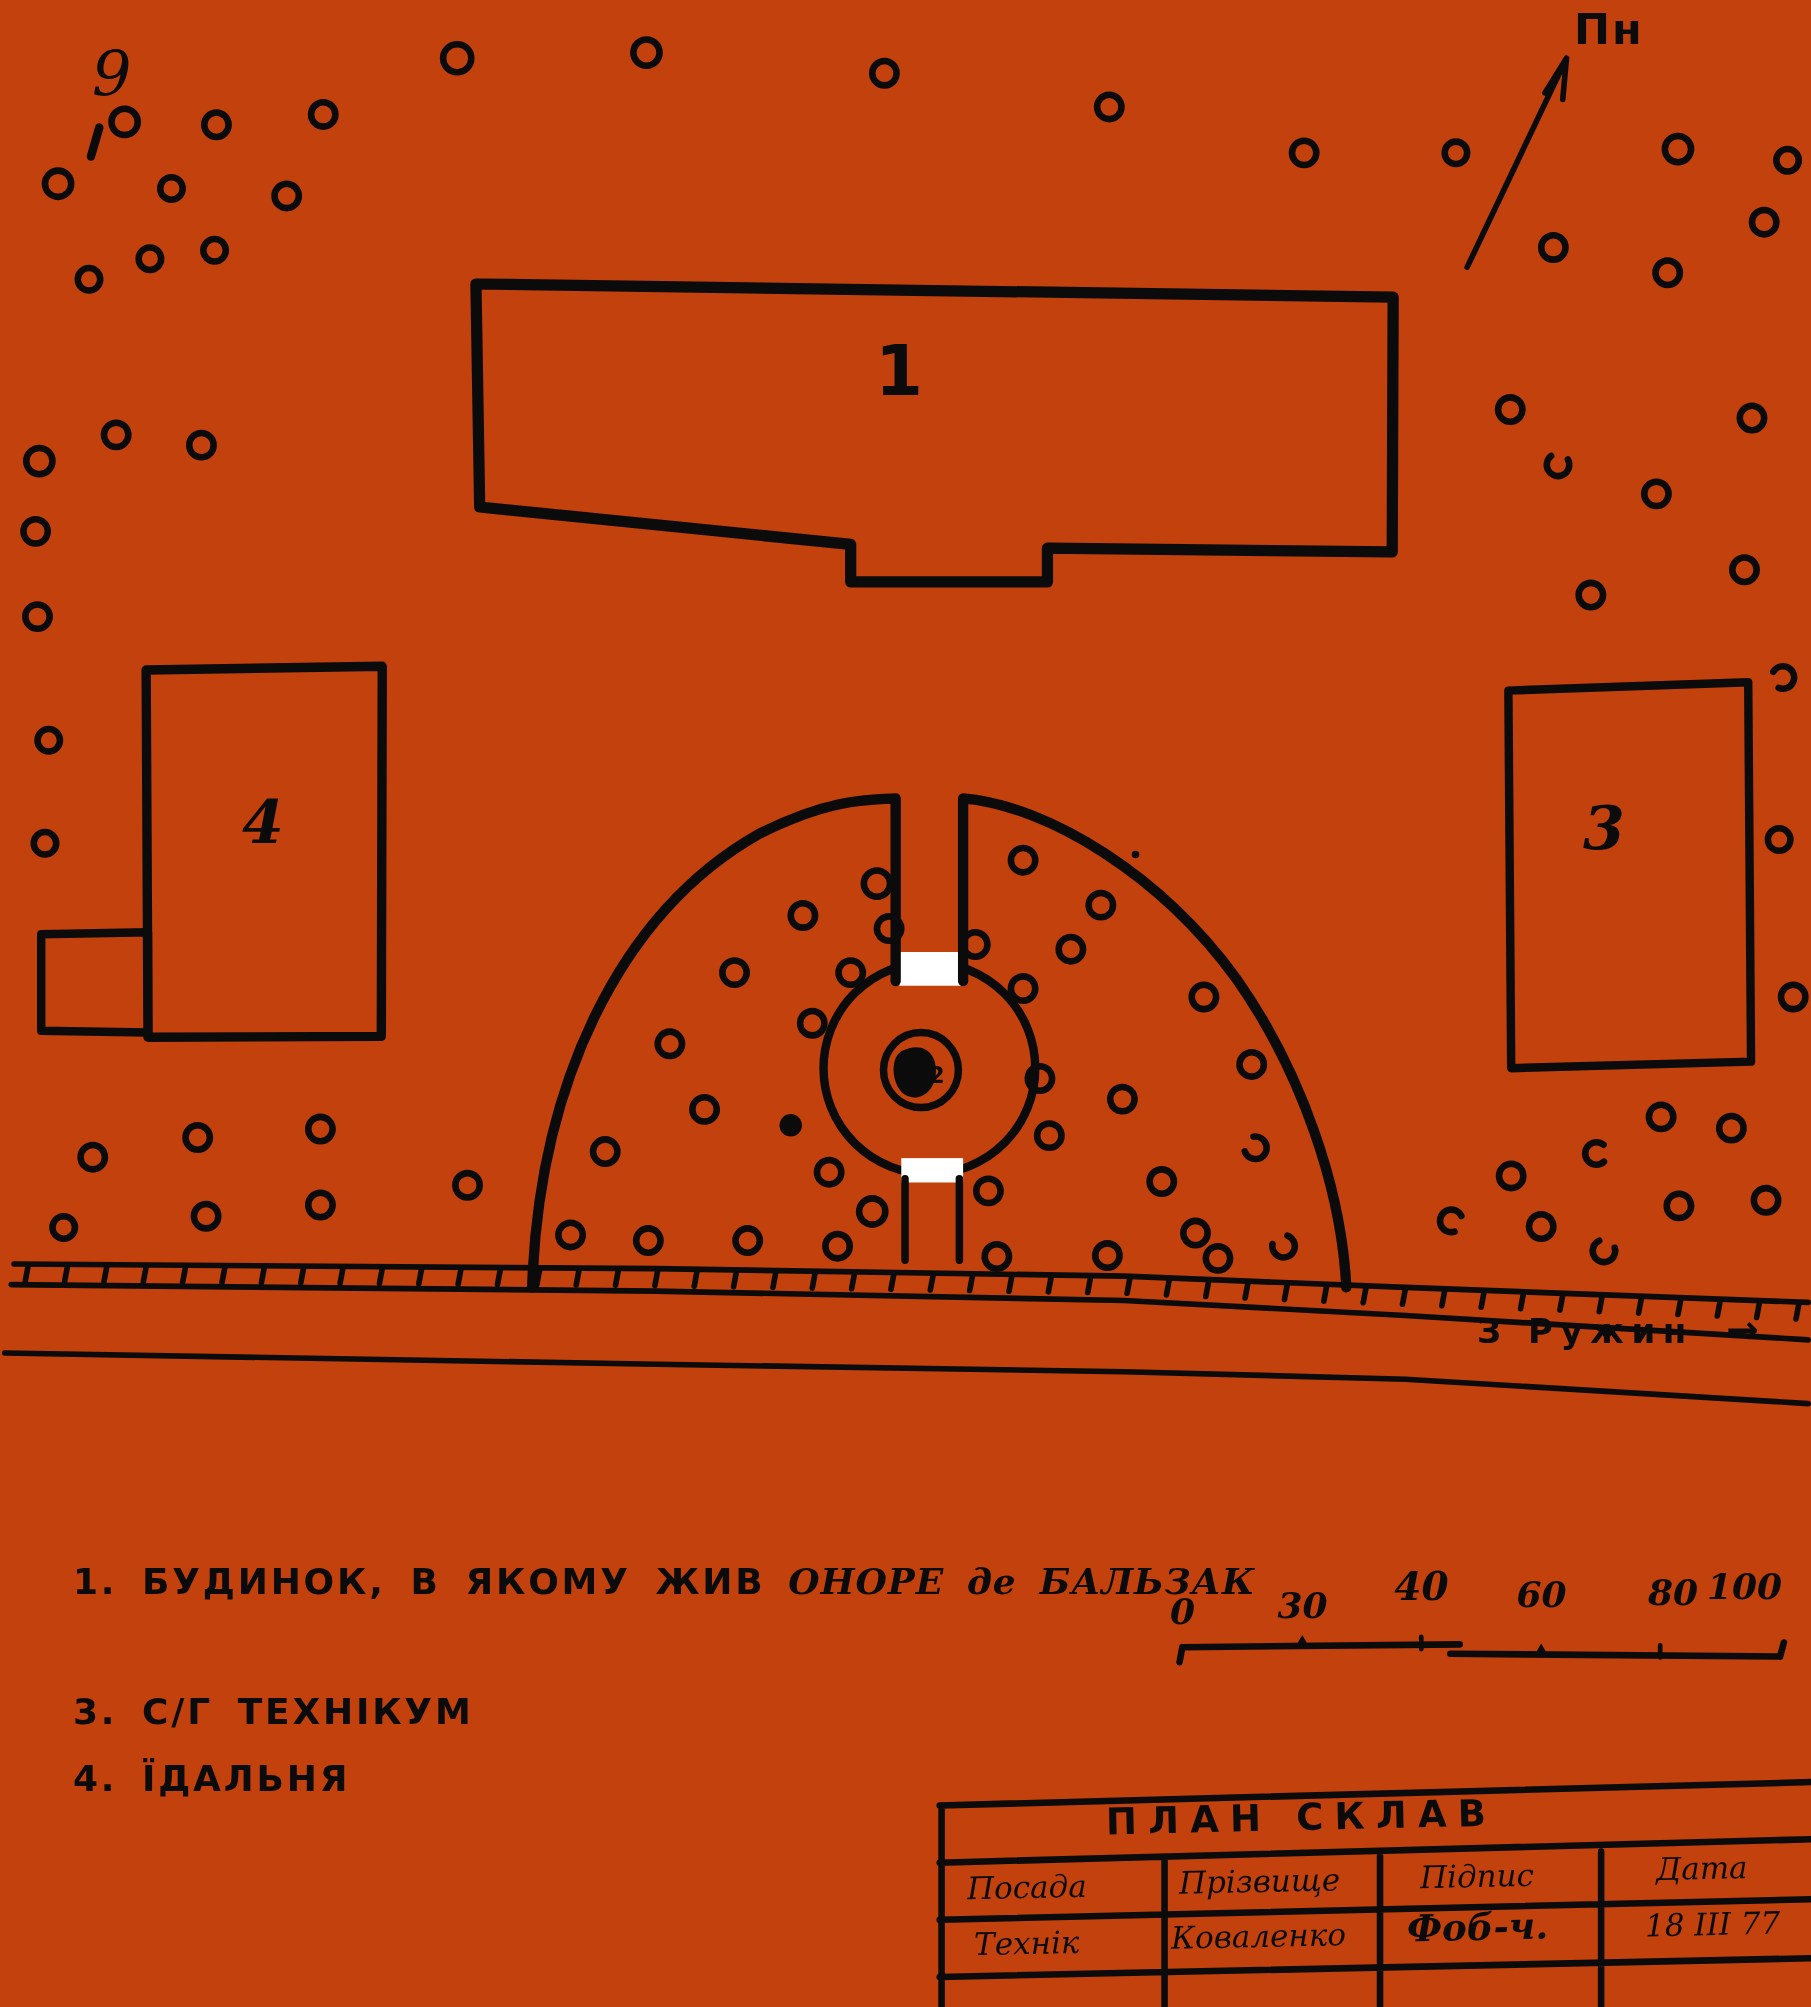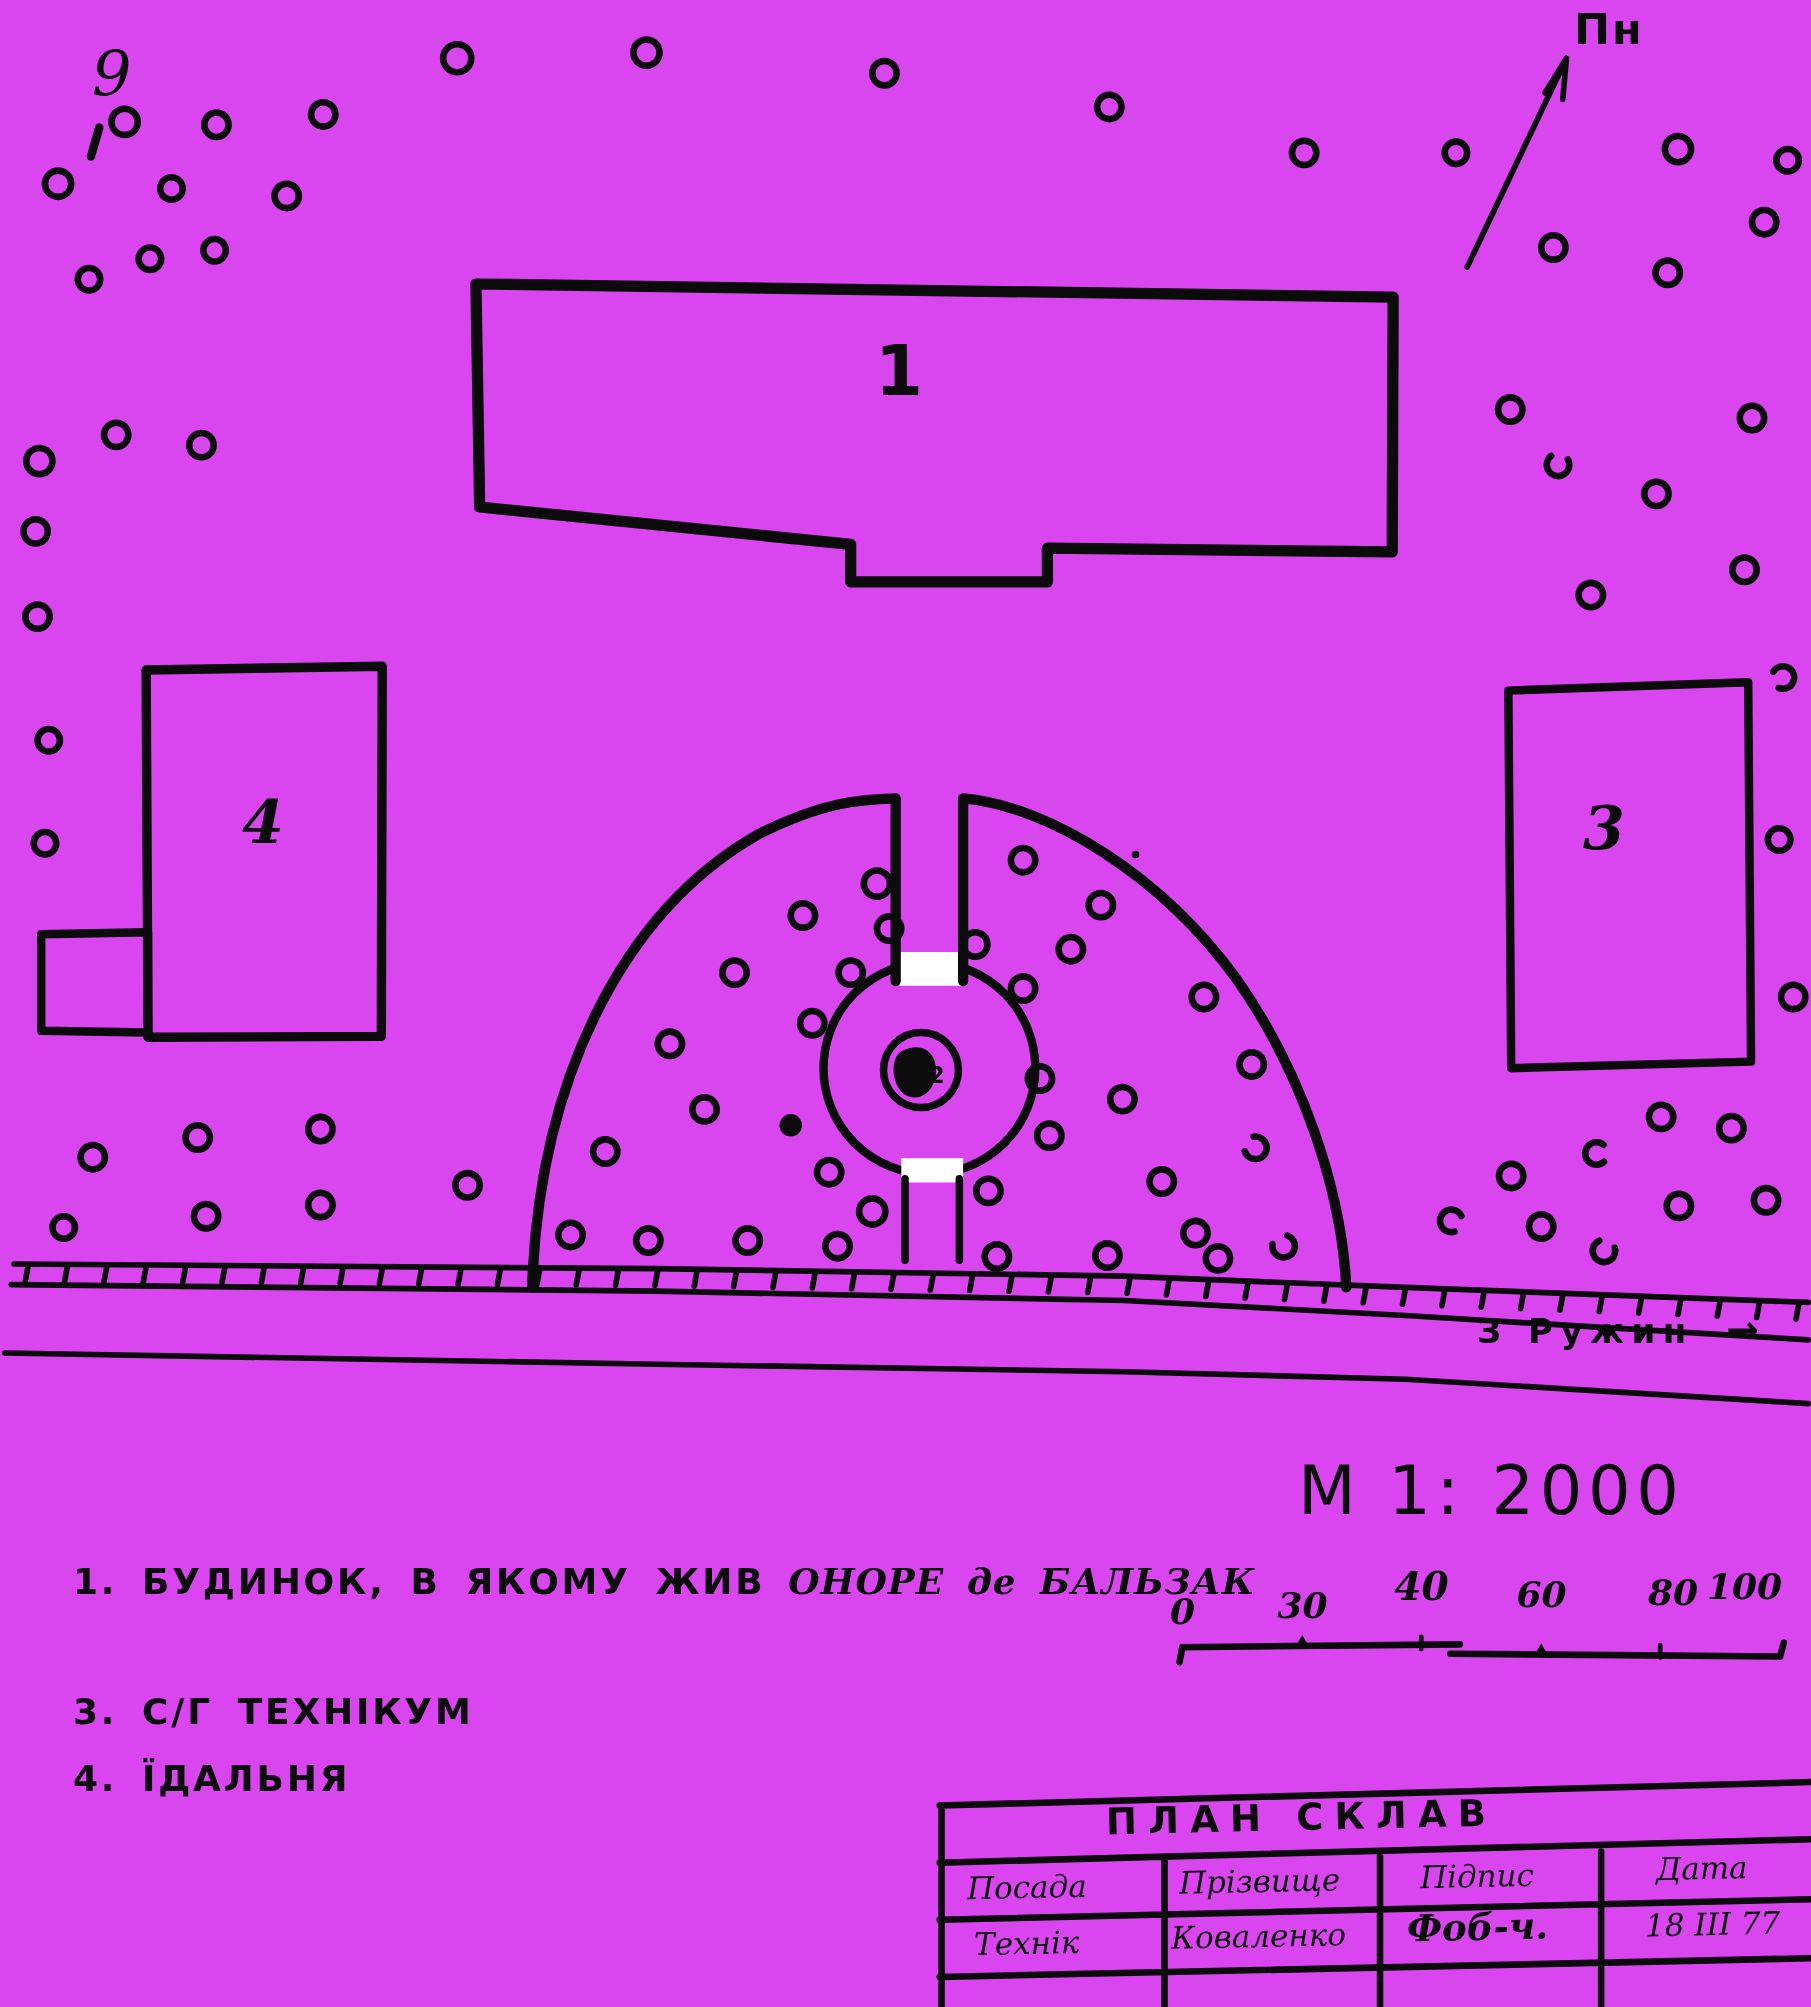--- a/index.html
+++ b/index.html
@@ -1,16 +1,16 @@
 <!DOCTYPE html>
 <html style="font-size:15px"><head>
 <meta charset="utf-8">
 <style>
   html,body{margin:0;padding:0;background:#e8e8e8;}
-  .canvas{position:relative;width:1811px;height:2008px;background:#d946ef;overflow:hidden;
+  .canvas{position:relative;width:1811px;height:2008px;background:#c2410c;overflow:hidden;
           font-family:"DejaVu Sans",sans-serif;color:#0b0b0b;}
   svg.art{position:absolute;left:0;top:0;}
   .t{position:absolute;white-space:nowrap;line-height:1;}
   
   .north-label{left:1574px;top:7.5px;font-size:43px;font-weight:bold;letter-spacing:1.9px;}
   .mark-nine{left:92px;top:43px;font-size:62px;font-family:"DejaVu Serif",serif;font-style:italic;}
   .b1-label{left:875px;top:337px;font-size:69px;font-weight:bold;}
   .b3-label{left:1583px;top:798px;font-size:60px;font-weight:bold;font-family:"DejaVu Serif",serif;font-style:italic;}
   .b4-label{left:242px;top:792px;font-size:60px;font-weight:bold;font-family:"DejaVu Serif",serif;font-style:italic;}
   .b2-label{left:929px;top:1064px;font-size:22.5px;font-weight:bold;}
@@ -253,21 +253,20 @@
   </div>
   <div class="t legend-item li-3">
     <span>3.</span>
     <span>С/Г ТЕХНІКУМ</span>
   </div>
   <div class="t legend-item li-4">
     <span>4.</span>
     <span>ЇДАЛЬНЯ</span>
   </div>
 
-  <div class="t scale-text">М 1: 2000</div>
   <div class="t scale-num s0">0</div>
   <div class="t scale-num s1">30</div>
   <div class="t scale-num s2">40</div>
   <div class="t scale-num s3">60</div>
   <div class="t scale-num s4">80</div>
   <div class="t scale-num s5">100</div>
 
   <div class="t tb-header">ПЛАН СКЛАВ</div>
   <div class="t tb tb-c1h">Посада</div>
   <div class="t tb tb-c2h">Прізвище</div>

